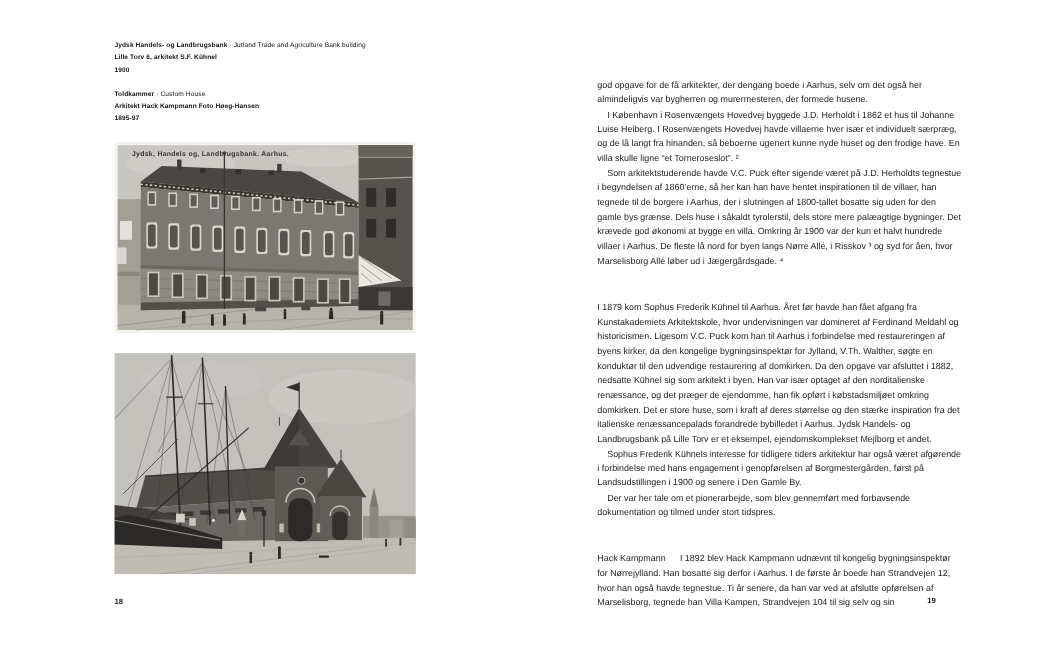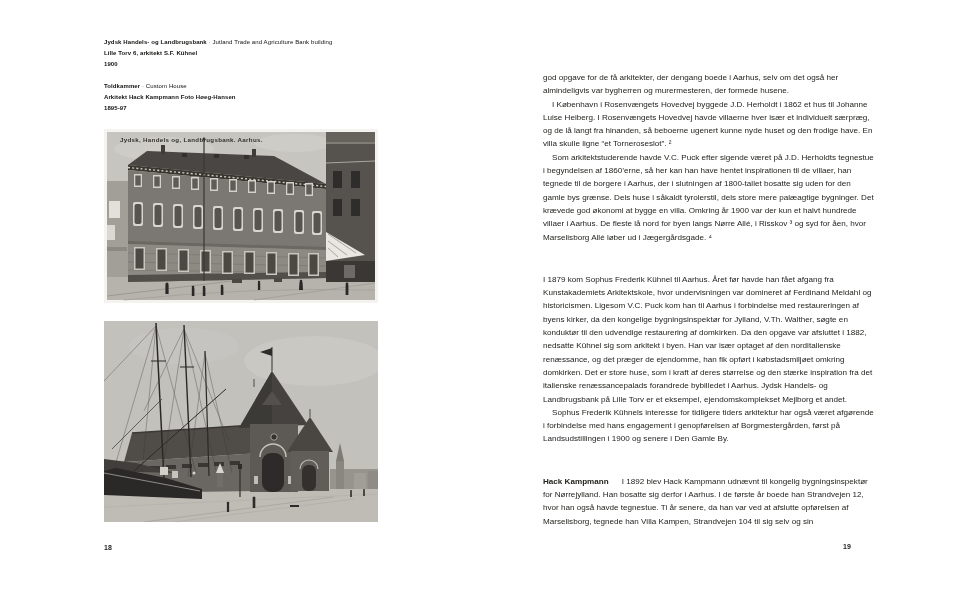--- a/index.html
+++ b/index.html
@@ -26,21 +26,21 @@
   .pagenum-right { left:843px; top:543px; }
   
   .textcol {
     position:absolute; left:543px; top:71px; width:332px;
     font-size:8.1px; line-height:13.3px; color:#24231f;
     text-align:left;
   }
   .textcol p { margin:0; }
   .textcol p.ind { text-indent:9px; }
   .textcol p.gap { margin-top:29px; }
-  .runin { font-weight:bold; }
+  .runin { font-weight:normal; }
   .runin-gap { display:inline-block; width:13px; }
 </style>
 </head>
 <body>
 
 <div class="spread">
 
   <section>
 
     <div class="captions">
@@ -277,18 +277,19 @@
     <div class="pagenum pagenum-left">18</div>
   </section>
 
   <section>
     <div class="textcol">
       <p>god opgave for de få arkitekter, der dengang boede i Aarhus, selv om det også her almindeligvis var bygherren og murermesteren, der formede husene.</p>
       <p class="ind">I København i Rosenvængets Hovedvej byggede J.D. Herholdt i 1862 et hus til Johanne Luise Heiberg. I Rosenvængets Hovedvej havde villaerne hver især et individuelt særpræg, og de lå langt fra hinanden, så beboerne ugenert kunne nyde huset og den frodige have. En villa skulle ligne “et Torneroseslot”. ²</p>
       <p class="ind">Som arkitektstuderende havde V.C. Puck efter sigende været på J.D. Herholdts tegnestue i begyndelsen af 1860’erne, så her kan han have hentet inspirationen til de villaer, han tegnede til de borgere i Aarhus, der i slutningen af 1800-tallet bosatte sig uden for den gamle bys grænse. Dels huse i såkaldt tyrolerstil, dels store mere palæagtige bygninger. Det krævede god økonomi at bygge en villa. Omkring år 1900 var der kun et halvt hundrede villaer i Aarhus. De fleste lå nord for byen langs Nørre Allé, i Risskov ³ og syd for åen, hvor Marselisborg Allé løber ud i Jægergårdsgade. ⁴</p>
       <p class="gap">I 1879 kom Sophus Frederik Kühnel til Aarhus. Året før havde han fået afgang fra Kunstakademiets Arkitektskole, hvor undervisningen var domineret af Ferdinand Meldahl og historicismen. Ligesom V.C. Puck kom han til Aarhus i forbindelse med restaureringen af byens kirker, da den kongelige bygningsinspektør for Jylland, V.Th. Walther, søgte en konduktør til den udvendige restaurering af domkirken. Da den opgave var afsluttet i 1882, nedsatte Kühnel sig som arkitekt i byen. Han var især optaget af den norditalienske renæssance, og det præger de ejendomme, han fik opført i købstadsmiljøet omkring domkirken. Det er store huse, som i kraft af deres størrelse og den stærke inspiration fra det italienske renæssancepalads forandrede bybilledet i Aarhus. Jydsk Handels- og Landbrugsbank på Lille Torv er et eksempel, ejendomskomplekset Mejlborg et andet.</p>
       <p class="ind">Sophus Frederik Kühnels interesse for tidligere tiders arkitektur har også været afgørende i forbindelse med hans engagement i genopførelsen af Borgmestergården, først på Landsudstillingen i 1900 og senere i Den Gamle By.</p>
+      <p class="ind">Der var her tale om et pionerarbejde, som blev gennemført med forbavsende dokumentation og tilmed under stort tidspres.</p>
       <p class="gap"><span class="runin">Hack Kampmann</span><span class="runin-gap"></span><span>I 1892 blev Hack Kampmann udnævnt til kongelig bygningsinspektør for Nørrejylland. Han bosatte sig derfor i Aarhus. I de første år boede han Strandvejen 12, hvor han også havde tegnestue. Ti år senere, da han var ved at afslutte opførelsen af Marselisborg, tegnede han Villa Kampen, Strandvejen 104 til sig selv og sin</span></p>
     </div>
     <div class="pagenum pagenum-right">19</div>
   </section>
 
 </div>
 
 </body></html>

